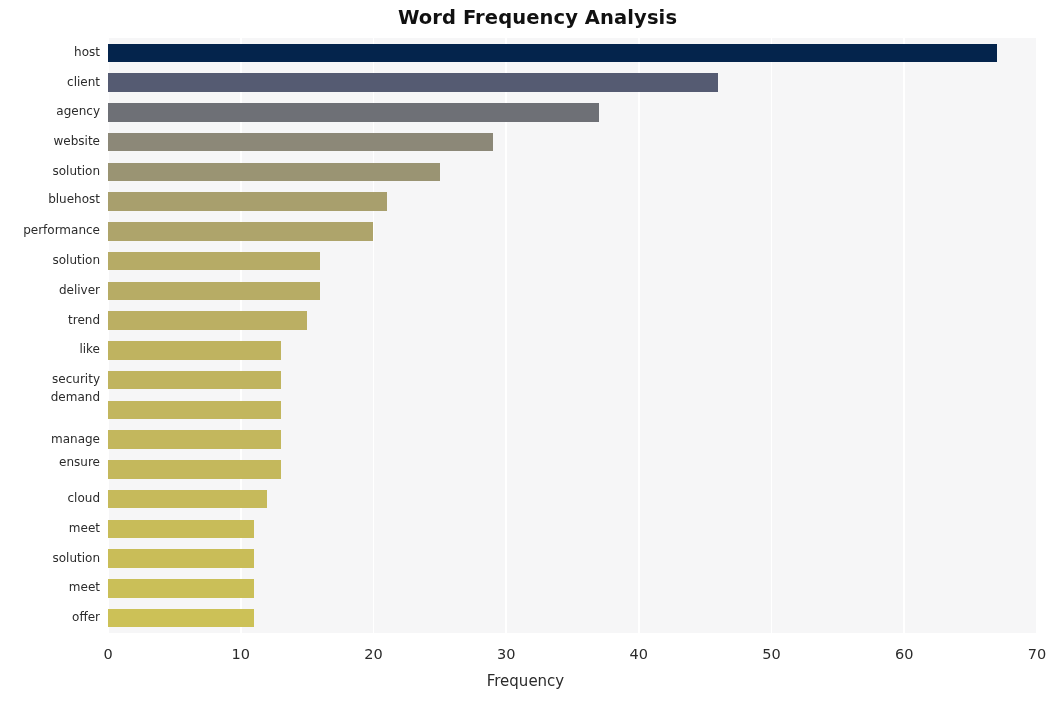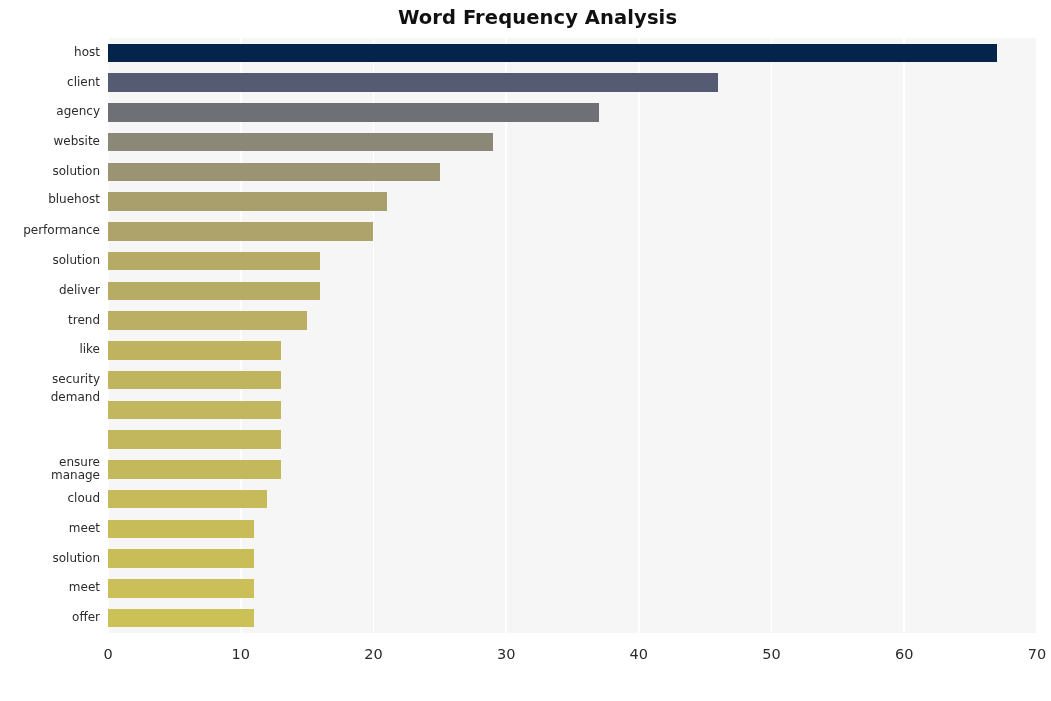--- a/index.html
+++ b/index.html
@@ -133,21 +133,21 @@
       <div class="y-tick-label" style="top: 97.125px;">website</div>
       <div class="y-tick-label" style="top: 126.875px;">solution</div>
       <div class="y-tick-label" style="top: 155px;">bluehost</div>
       <div class="y-tick-label" style="top: 186.375px;">performance</div>
       <div class="y-tick-label" style="top: 216.125px;">solution</div>
       <div class="y-tick-label" style="top: 245.875px;">deliver</div>
       <div class="y-tick-label" style="top: 275.625px;">trend</div>
       <div class="y-tick-label" style="top: 305.375px;">like</div>
       <div class="y-tick-label" style="top: 335.125px;">security</div>
       <div class="y-tick-label" style="top: 353px;">demand</div>
-      <div class="y-tick-label" style="top: 394.625px; margin-top: 36px;">manage</div>
+      <div class="y-tick-label" style="top: 394.625px;">manage</div>
       <div class="y-tick-label" style="top: 418px;">ensure</div>
       <div class="y-tick-label" style="top: 454.125px;">cloud</div>
       <div class="y-tick-label" style="top: 483.875px;">meet</div>
       <div class="y-tick-label" style="top: 513.625px;">solution</div>
       <div class="y-tick-label" style="top: 543.375px;">meet</div>
       <div class="y-tick-label" style="top: 573.125px;">offer</div>
     </div>
 
   <div id="plot-area">
     <div id="gridlines">
@@ -188,14 +188,15 @@
       <div class="x-tick-label" style="left: 0px;">0</div>
       <div class="x-tick-label" style="left: 132.714px;">10</div>
       <div class="x-tick-label" style="left: 265.429px;">20</div>
       <div class="x-tick-label" style="left: 398.143px;">30</div>
       <div class="x-tick-label" style="left: 530.857px;">40</div>
       <div class="x-tick-label" style="left: 663.571px;">50</div>
       <div class="x-tick-label" style="left: 796.286px;">60</div>
       <div class="x-tick-label" style="left: 929px;">70</div>
     </div>
 
+  <div id="x-axis-title">Frequency</div>
 
 </div>
 
 </body></html>

